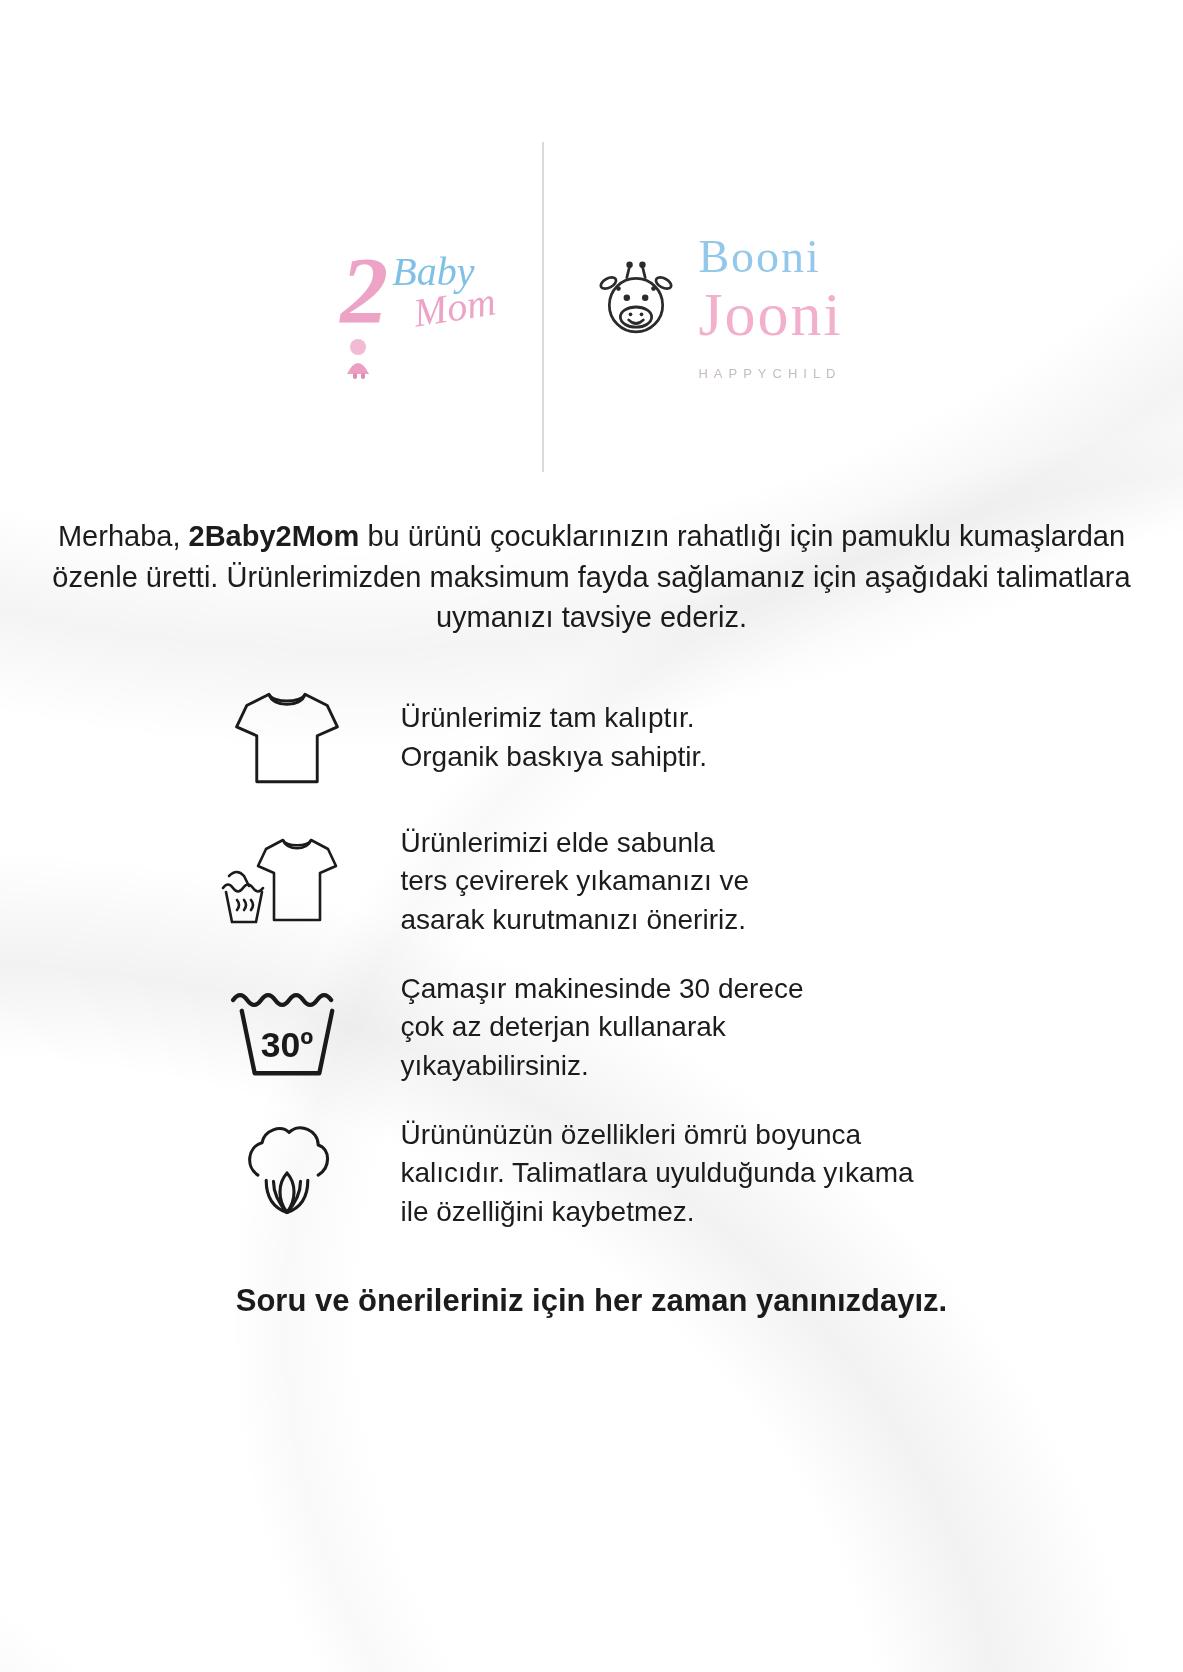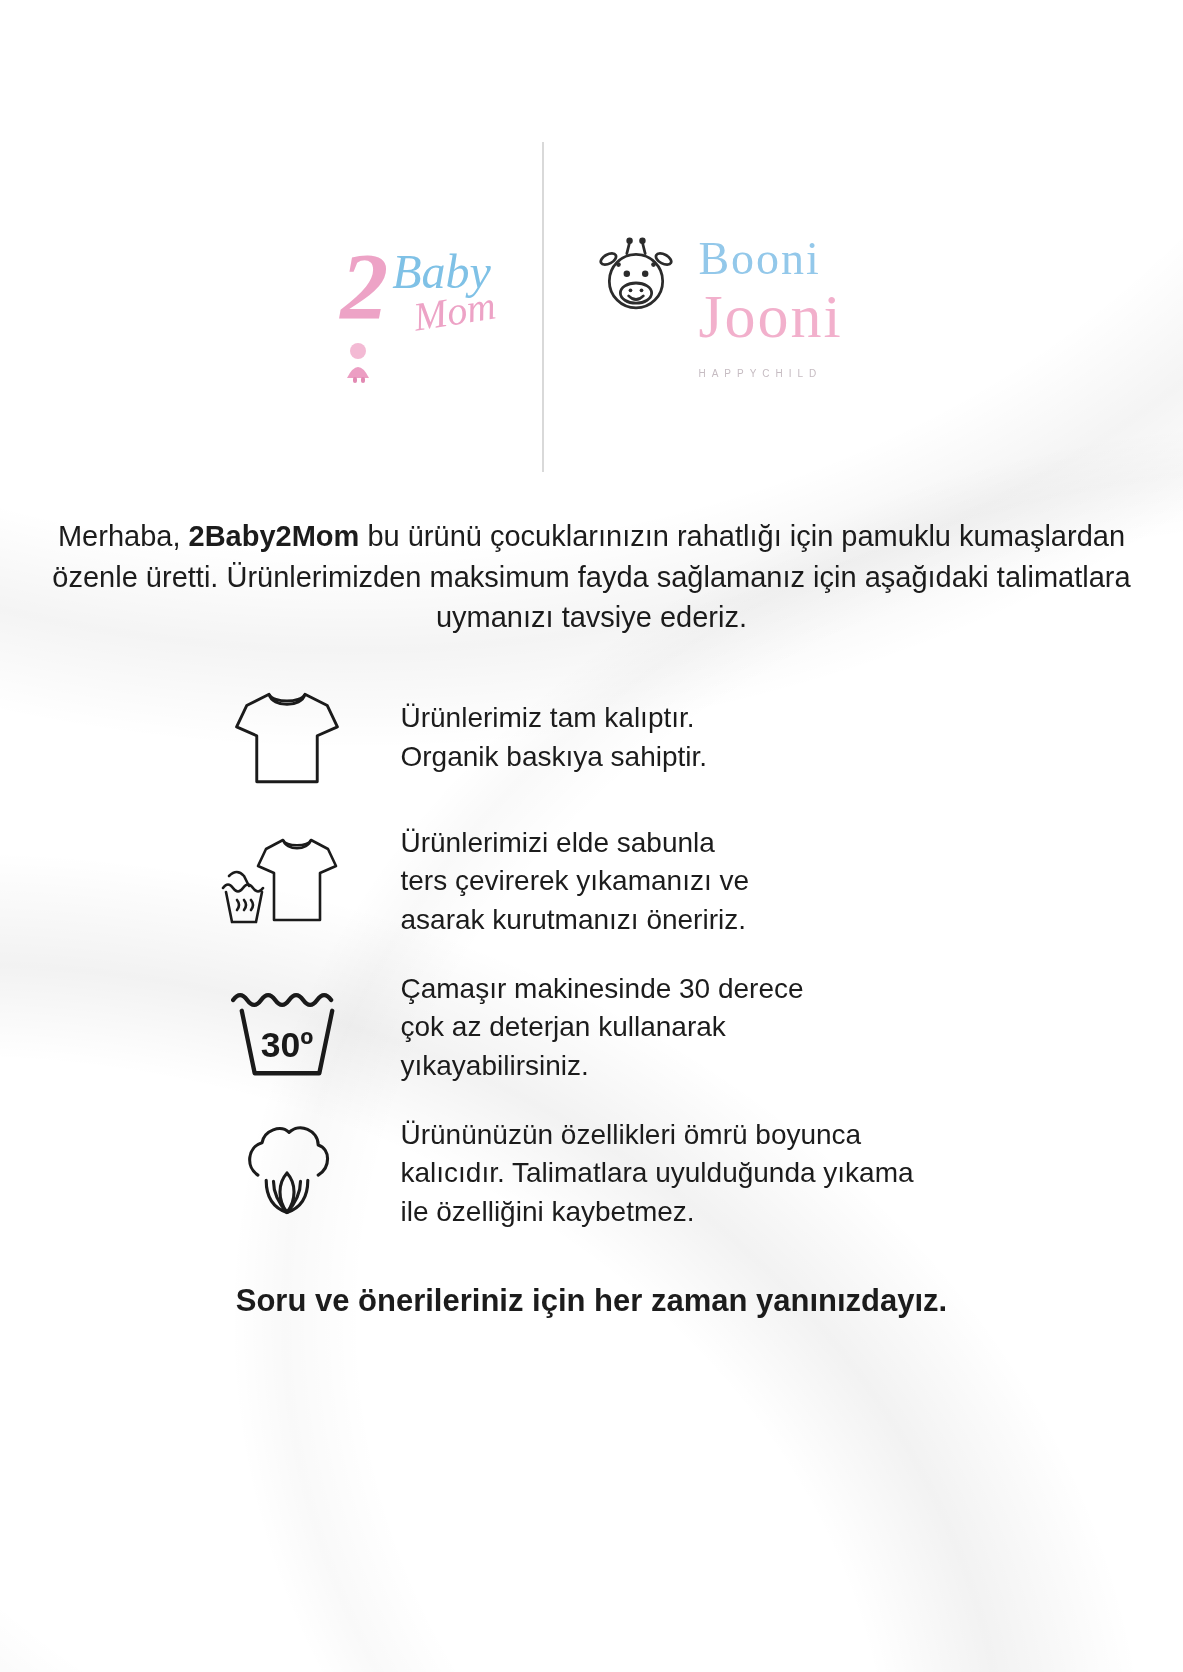--- a/index.html
+++ b/index.html
@@ -34,41 +34,41 @@
   .logo-divider { width:2px; height:330px; background:#d9d9d9; }
 
   .logo-left { position:relative; display:flex; align-items:flex-start; padding-bottom:30px; }
   .two {
     font-family:"Liberation Serif", serif; font-style:italic; font-weight:bold;
     font-size:96px; line-height:0.85; color:#eda3c6;
   }
   .baby-col { display:flex; flex-direction:column; margin-left:4px; margin-top:2px; }
   .baby {
     font-family:"Liberation Serif", serif; font-style:italic;
-    font-size:48px; color:#7fc1e6; line-height:1;
+    font-size:40px; color:#7fc1e6; line-height:1;
   }
   .mom {
     font-family:"Liberation Serif", serif; font-style:italic;
     font-size:40px; color:#eda3c6; line-height:1;
     transform:rotate(-9deg); transform-origin:left center;
     margin-top:2px; margin-left:22px;
   }
   .doll-figure { position:absolute; left:2px; bottom:-16px; }
 
-  .logo-right { display:flex; align-items:flex-start; gap:16px; }
+  .logo-right { display:flex; align-items:center; gap:16px; }
   .booni-col { display:flex; flex-direction:column; }
   .booni {
     font-family:"Liberation Serif", serif;
     font-size:46px; letter-spacing:2px; color:#93c8ea; line-height:1.05;
   }
   .jooni {
     font-family:"Liberation Serif", serif;
     font-size:62px; letter-spacing:2px; color:#f2b0cc; line-height:1.05;
   }
-  .tagline { font-size:10px; letter-spacing:6px; color:#c6bcc2; margin-top:19px; }
+  .tagline { font-size:13px; letter-spacing:6px; color:#c6bcc2; margin-top:19px; }
 
   
   .intro {
     width:1100px; margin:44px auto 0;
     text-align:center;
     font-size:29px; line-height:1.40;
   }
   .intro strong { font-weight:bold; }
 
   

